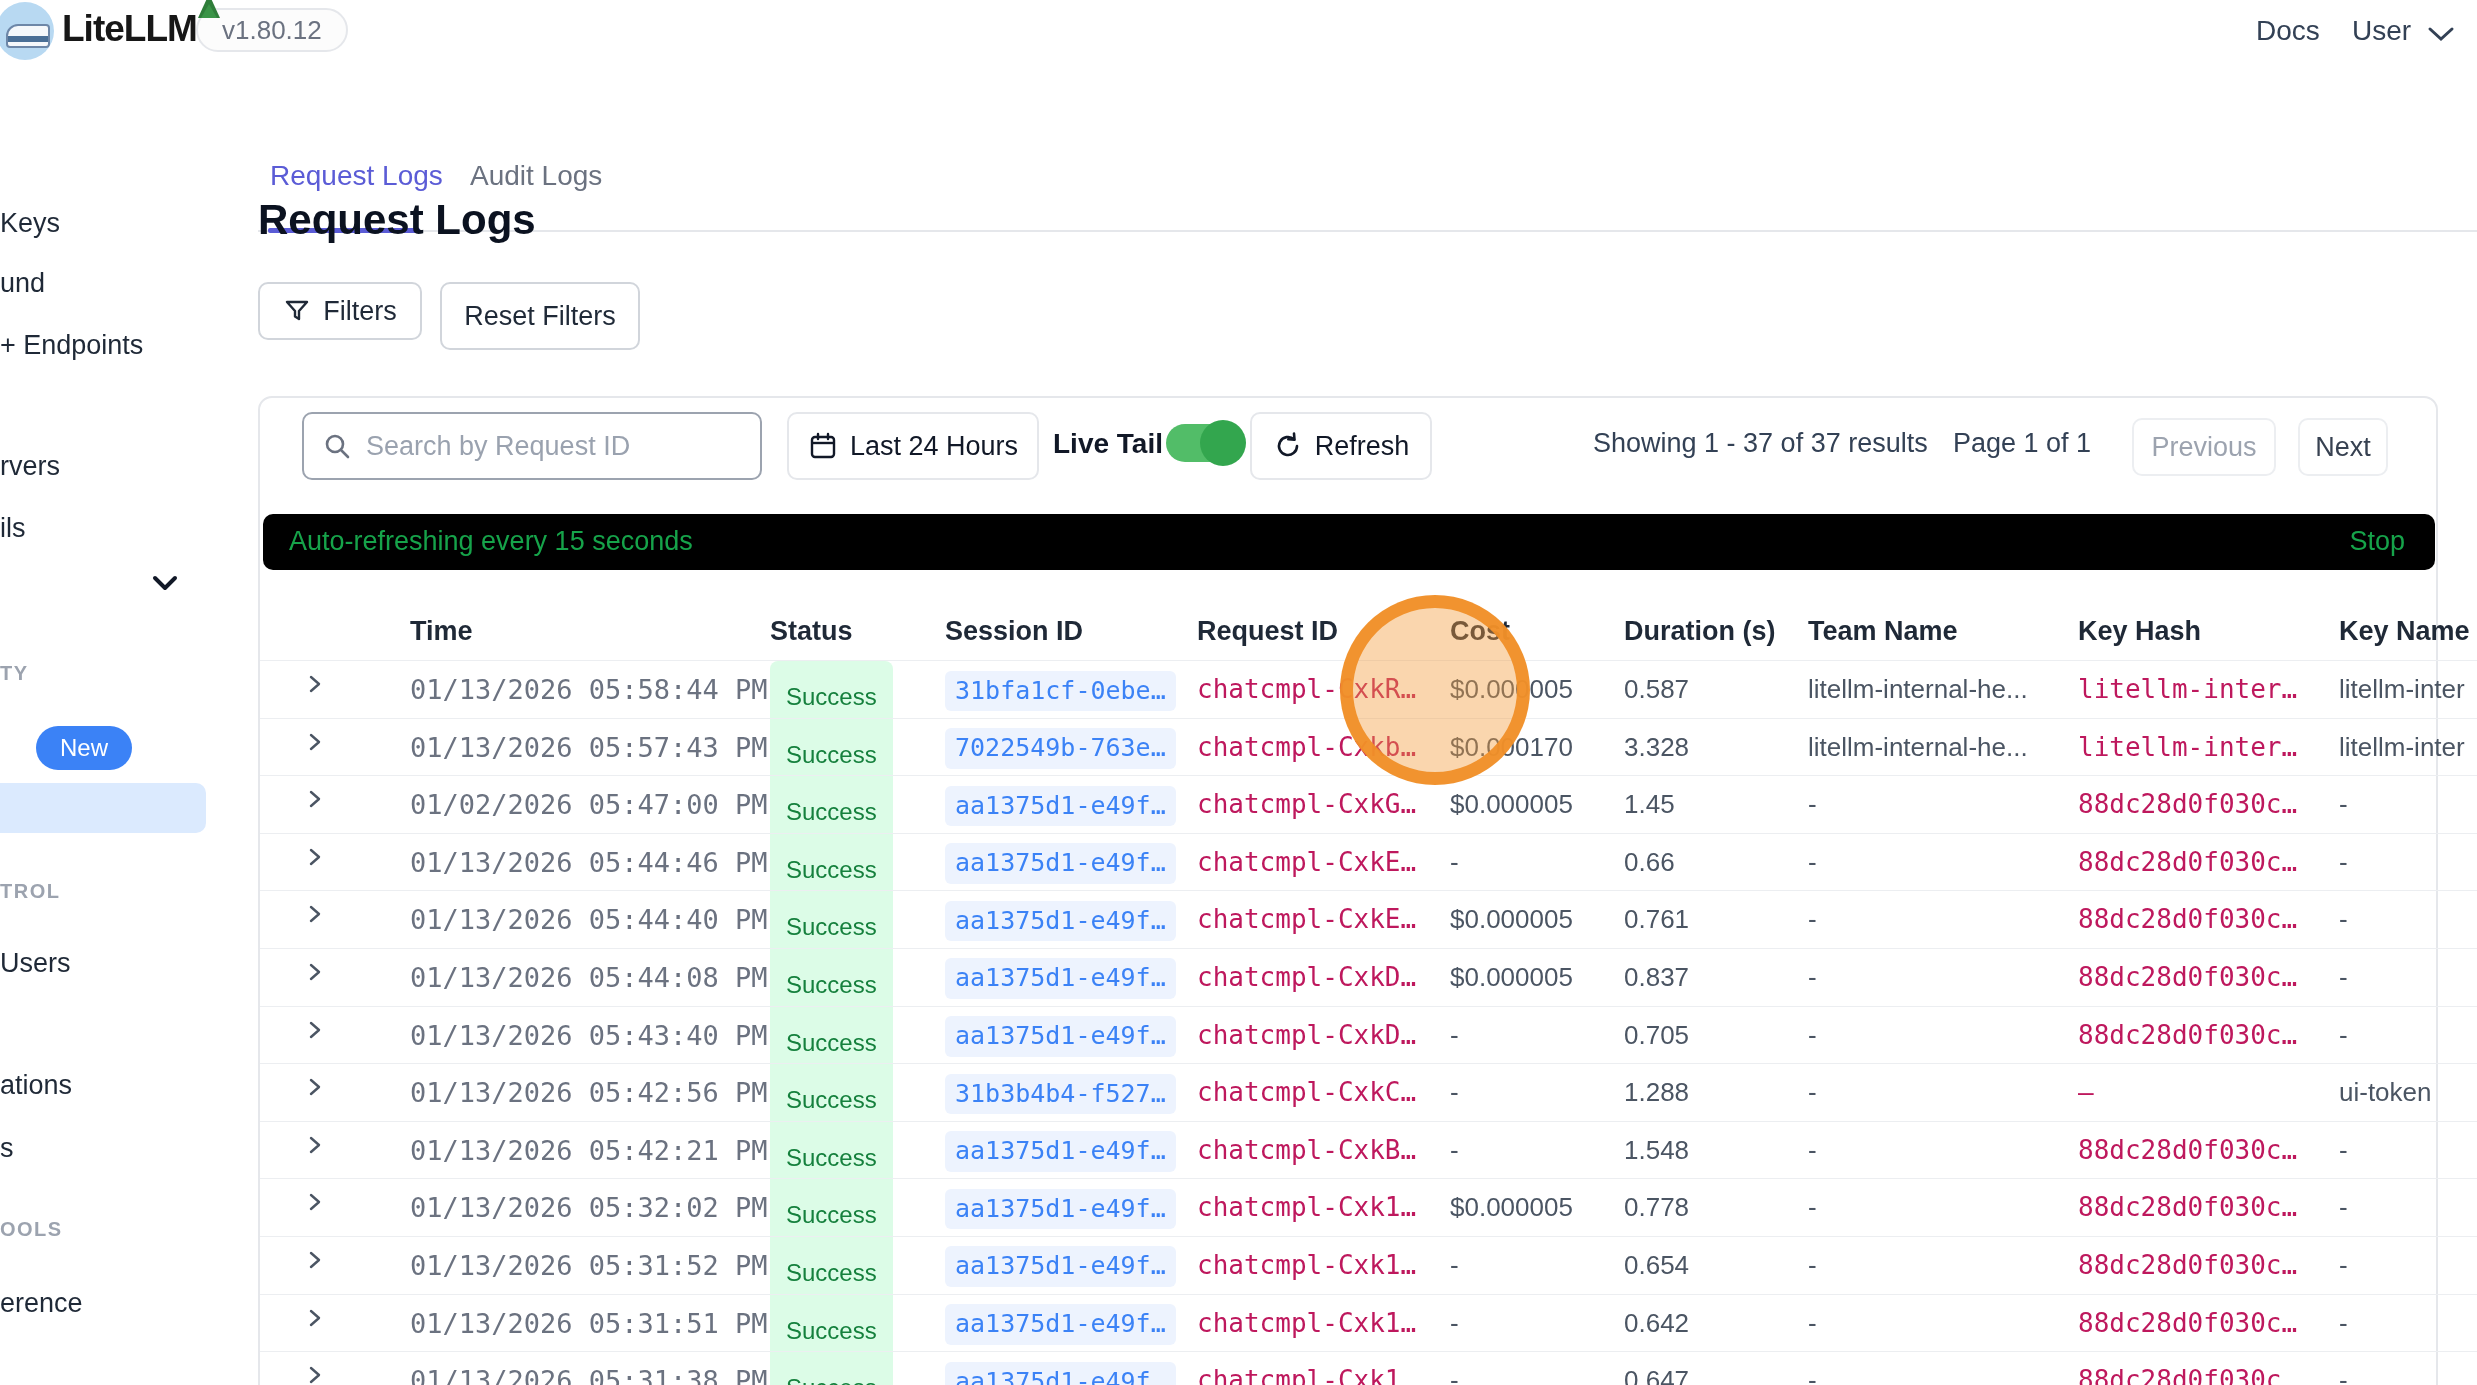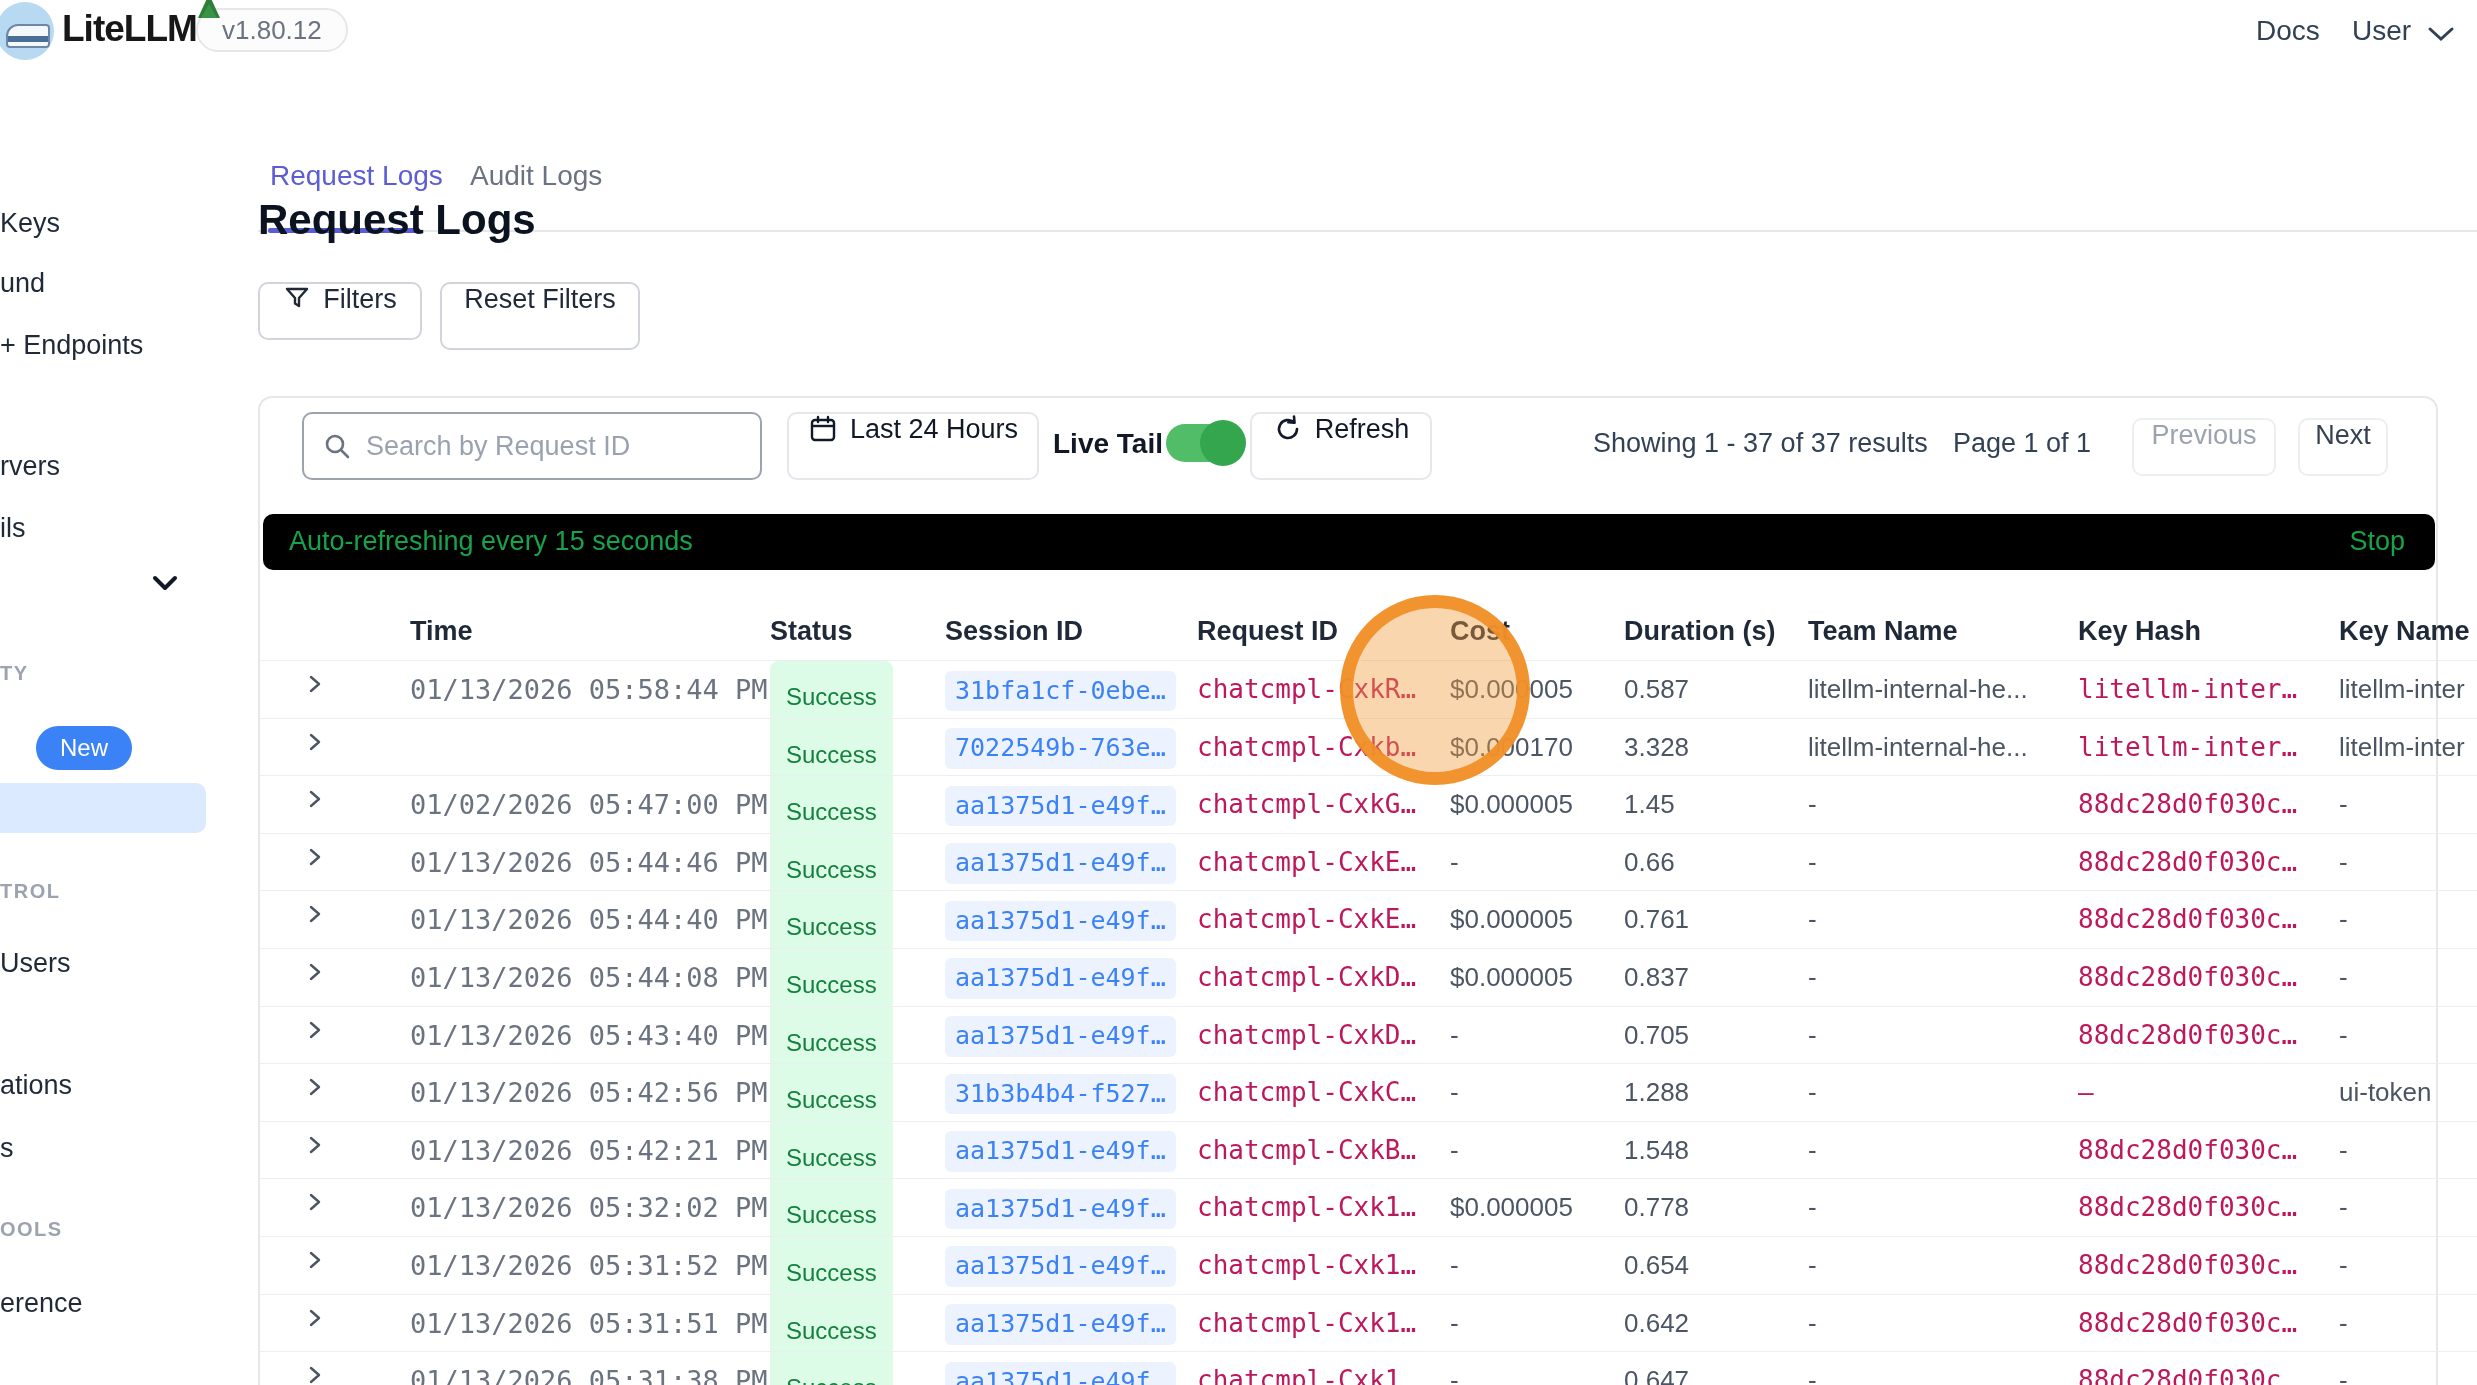--- a/index.html
+++ b/index.html
@@ -27,21 +27,21 @@
   .new-badge { position:absolute; left:36px; top:726px; width:96px; height:44px; border-radius:22px; background:#3b82f6; color:#fff; font-size:24px; font-weight:500; text-align:center; line-height:44px; }
   .selected-pill { position:absolute; left:-26px; top:783px; width:232px; height:50px; border-radius:10px; background:#dbeafe; }
 
   
   .tabbar { position:absolute; left:258px; right:0; top:146px; height:86px; border-bottom:2px solid #e5e7eb; }
   .tab { position:absolute; top:14px; font-size:28px; cursor:pointer; }
   .tab-active { left:12px; color:#5b5cd6; font-weight:500; }
   .tab-underline { position:absolute; left:10px; bottom:-3px; width:152px; height:5px; background:#5b5cd6; border-radius:2px; }
   .tab-idle { left:212px; color:#6b7280; }
   .page-title { position:absolute; left:258px; top:196px; font-size:42px; font-weight:800; color:#0b1220; }
-  .btn { position:absolute; display:flex; align-items:flex-start; justify-content:center; gap:12px; background:#fff; border:2px solid #d1d5db; border-radius:10px; font-size:27px; color:#1f2937; cursor:pointer; }
+  .btn { position:absolute; display:flex; align-items:center; justify-content:center; gap:12px; background:#fff; border:2px solid #d1d5db; border-radius:10px; font-size:27px; color:#1f2937; cursor:pointer; }
   .btn-filters { left:258px; top:282px; width:164px; height:58px; }
   .btn-reset { left:440px; top:282px; width:200px; height:68px; }
 
   
   .card { position:absolute; left:258px; top:396px; width:2180px; height:1060px; border:2px solid #e5e7eb; border-radius:14px; background:#fff; }
   .search-box { position:absolute; left:42px; top:14px; width:460px; height:68px; border:2px solid #9ca3af; border-radius:10px; display:flex; align-items:center; padding:0 18px; gap:14px; background:#fff; }
   .search-box input { border:none; outline:none; font-size:27px; color:#374151; width:100%; font-family:"Liberation Sans",sans-serif; }
   .search-box input::placeholder { color:#9aa2af; }
   .btn-range { left:527px; top:14px; width:252px; height:68px; border:2px solid #e5e7eb; font-weight:500; color:#111827; }
   .livetail-label { position:absolute; left:793px; top:30px; font-size:28px; font-weight:600; color:#111827; }
@@ -216,20 +216,21 @@
     <span class="cell c-cost t-plain">$0.000005</span>
     <span class="cell c-dur t-plain">0.587</span>
     <span class="cell c-team t-plain">litellm-internal-he...</span>
     <span class="cell c-hash t-hash">litellm-inter…</span>
     <span class="cell c-name t-plain">litellm-inter</span>
   </div>
         <div class="trow">
     <span class="cell c-chev"><span class="row-chev"><svg width="22" height="24" viewBox="0 0 22 24" style="display:inline">
                 <polyline points="7,5 15,12 7,19" fill="none" stroke="#4b5563" stroke-width="2.4" stroke-linecap="round" stroke-linejoin="round"></polyline>
               </svg></span></span>
+    <span class="cell c-time t-time">01/13/2026 05:57:43 PM</span>
     <span class="cell c-status"><span class="badge-success">Success</span></span>
     <span class="cell c-session"><span class="session-link">7022549b-763e…</span></span>
     <span class="cell c-request t-request">chatcmpl-Cxkb…</span>
     <span class="cell c-cost t-plain">$0.000170</span>
     <span class="cell c-dur t-plain">3.328</span>
     <span class="cell c-team t-plain">litellm-internal-he...</span>
     <span class="cell c-hash t-hash">litellm-inter…</span>
     <span class="cell c-name t-plain">litellm-inter</span>
   </div>
         <div class="trow">

